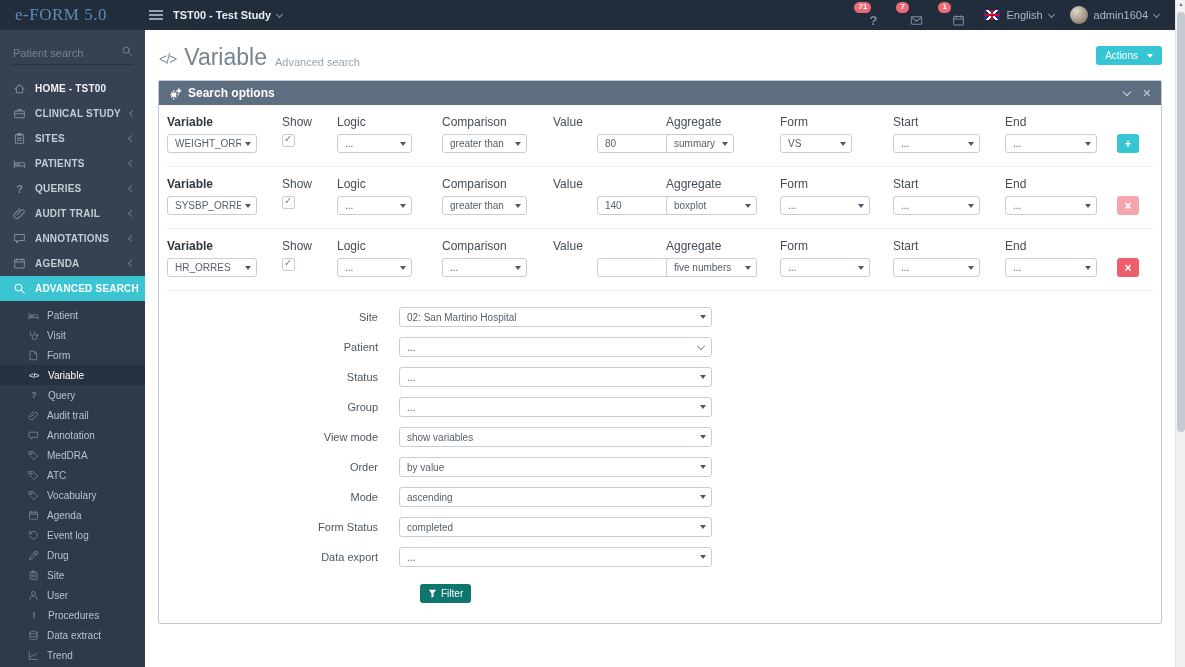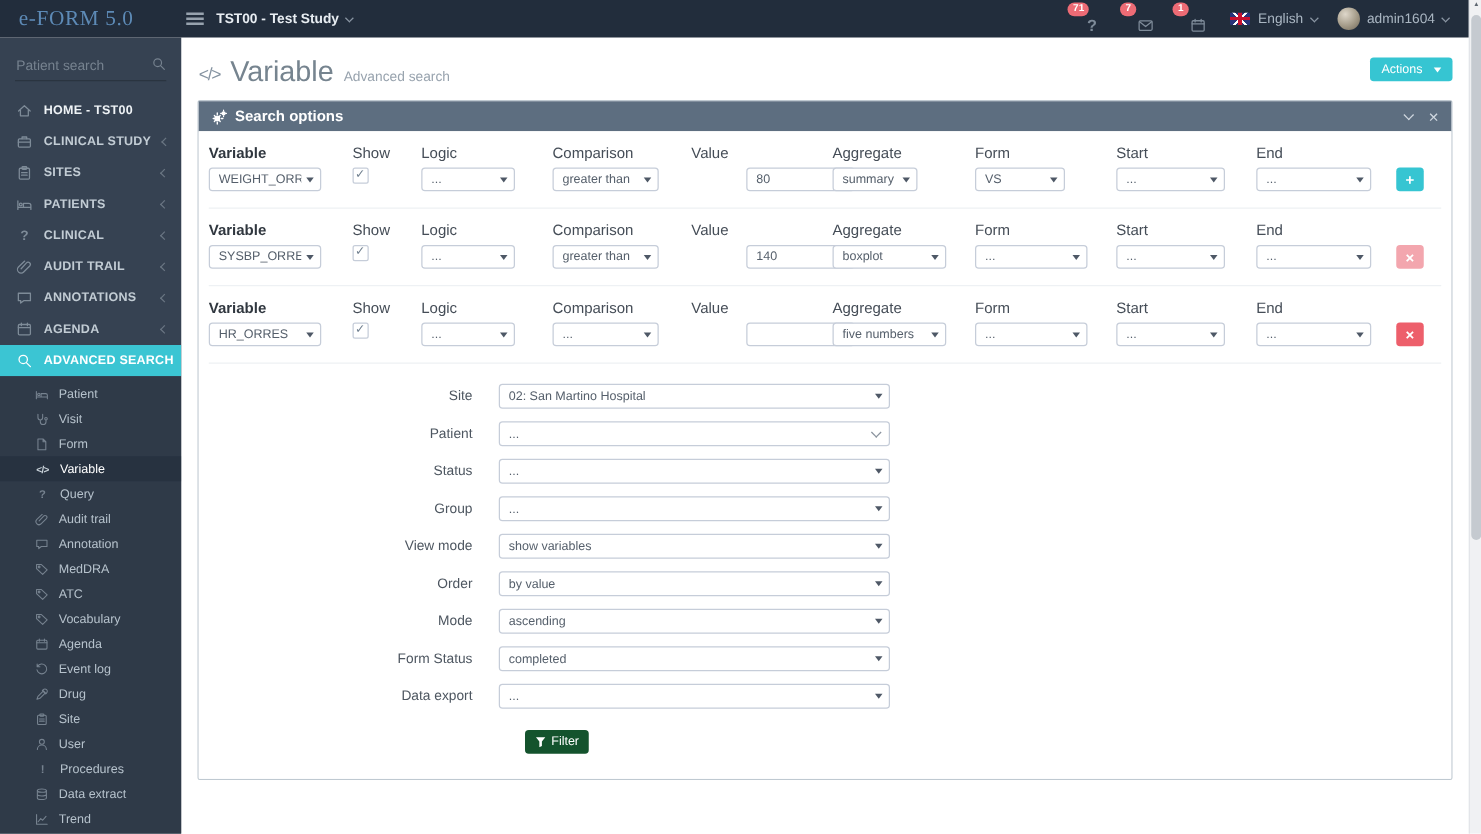--- a/index.html
+++ b/index.html
@@ -99,21 +99,21 @@
   .act-rm-light { background:#f3a6ae; }
   .act-rm { background:#ed5f6b; }
 
   
   .filters { padding-top:16px; }
   .f-row { display:flex; align-items:center; margin-bottom:10px; }
   .f-label { width:232px; text-align:right; font-size:11px; color:#4d5660; padding-right:21px; white-space:nowrap; }
   .f-sel { width:313px; height:20px; }
   .chev2 { display:inline-block; width:6px; height:6px; border-style:solid; border-color:#8a939e; border-width:0 1.3px 1.3px 0;
            transform:rotate(45deg); margin:-2px 2px 0 4px; flex:none; }
-  .filter-btn { margin:7px 0 20px 253px; background:#14532d; color:#fff; border-radius:3px; height:19px;
+  .filter-btn { margin:7px 0 20px 253px; background:#0f766e; color:#fff; border-radius:3px; height:19px;
                 display:inline-flex; align-items:center; gap:4px; padding:0 8px; font-size:10px; cursor:pointer; }
 
   
   .scrollbar { position:absolute; top:0; right:0; width:10px; height:667px; background:#f0f1f3; border-left:1px solid #e3e5e9; z-index:50; }
   .sb-up { position:absolute; top:1px; left:0; width:10px; text-align:center; font-size:5px; color:#5d6670; }
   .sb-thumb { position:absolute; top:12px; left:1px; width:8px; height:420px; background:#c5cad0; border-radius:4px; cursor:pointer; }
 
   .sicon { display:inline-block; }
   svg.sicon { fill:none; stroke:currentColor; stroke-width:1.1; stroke-linecap:round; stroke-linejoin:round; }
 </style>
@@ -201,21 +201,21 @@
       <div class="s-item">
      <svg class="sicon" viewBox="0 0 14 14">
           <path d="M1.4 4v7.4M1.4 9.6h11.2v1.8M12.6 9.6V8a1.8 1.8 0 0 0-1.8-1.8H6.2v3.4"></path>
           <circle cx="3.9" cy="7.1" r="1.2"></circle>
         </svg>
      <span class="s-label">PATIENTS</span>
      <span class="chev left"></span>
    </div>
       <div class="s-item">
      <span class="ticon ">?</span>
-     <span class="s-label">CLINICAL</span>
+     <span class="s-label">QUERIES</span>
      <span class="chev left"></span>
    </div>
       <div class="s-item">
      <svg class="sicon" viewBox="0 0 14 14">
           <path d="M4.2 8.6l4.6-5a1.9 1.9 0 0 1 2.8 2.6L6.4 11.4a3.1 3.1 0 0 1-4.5-4.3L7.3 2"></path>
         </svg>
      <span class="s-label">AUDIT TRAIL</span>
      <span class="chev left"></span>
    </div>
       <div class="s-item">

